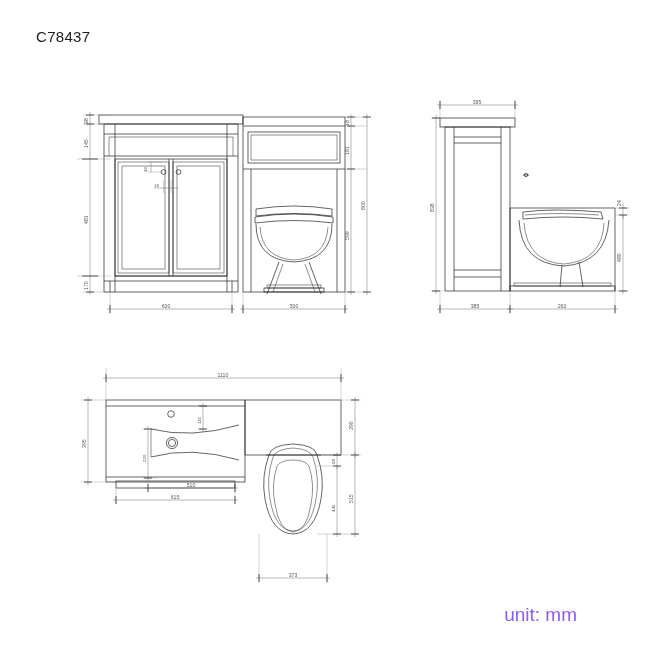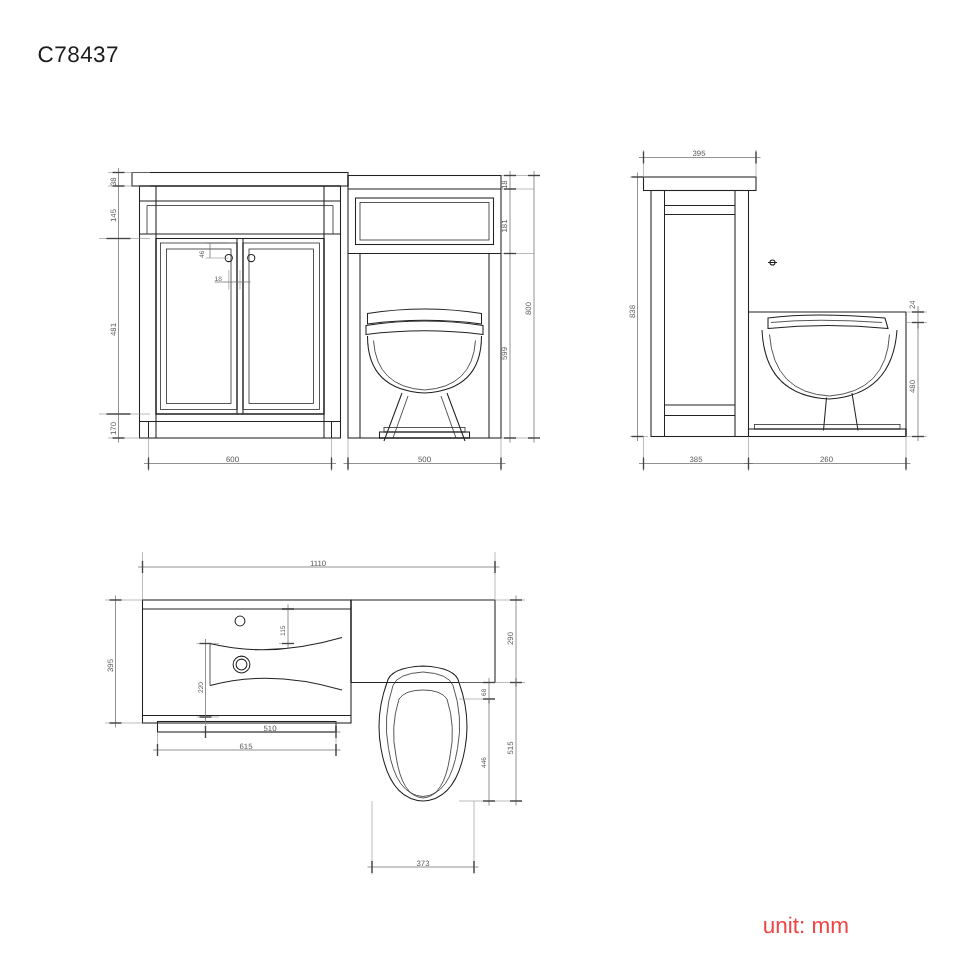--- a/index.html
+++ b/index.html
@@ -10,40 +10,40 @@
   body {
     width: 650px;
     height: 650px;
     font-family: "Liberation Sans", sans-serif;
     color: #1a1a1a;
     position: relative;
     overflow: hidden;
   }
   #drawing-root {
     position: absolute;
-    left: 0;
+    left: 11px;
     top: 0;
     width: 594px;
     height: 650px;
   }
   .title-text {
     position: absolute;
     left: 25px;
     top: 28px;
     font-size: 15px;
     letter-spacing: 0.3px;
     color: #1c1c1c;
     font-family: "Liberation Sans", sans-serif;
   }
   .unit-text {
     position: absolute;
     right: 28px;
     bottom: 24px;
-    font-size: 15px;
-    color: #ef4444;
+    font-size: 19px;
+    color: #8b5cf6;
     font-family: "Liberation Sans", sans-serif;
   }
   svg { display: block; }
   svg text {
     font-family: "Liberation Sans", sans-serif;
     fill: #555555;
   }
   .dim-label { font-size: 5.2px; fill: #5a5a5a; }
   .dim-label-sm { font-size: 4.4px; fill: #5a5a5a; }
   .obj { fill: none; stroke: #222222; stroke-width: 0.7; }

